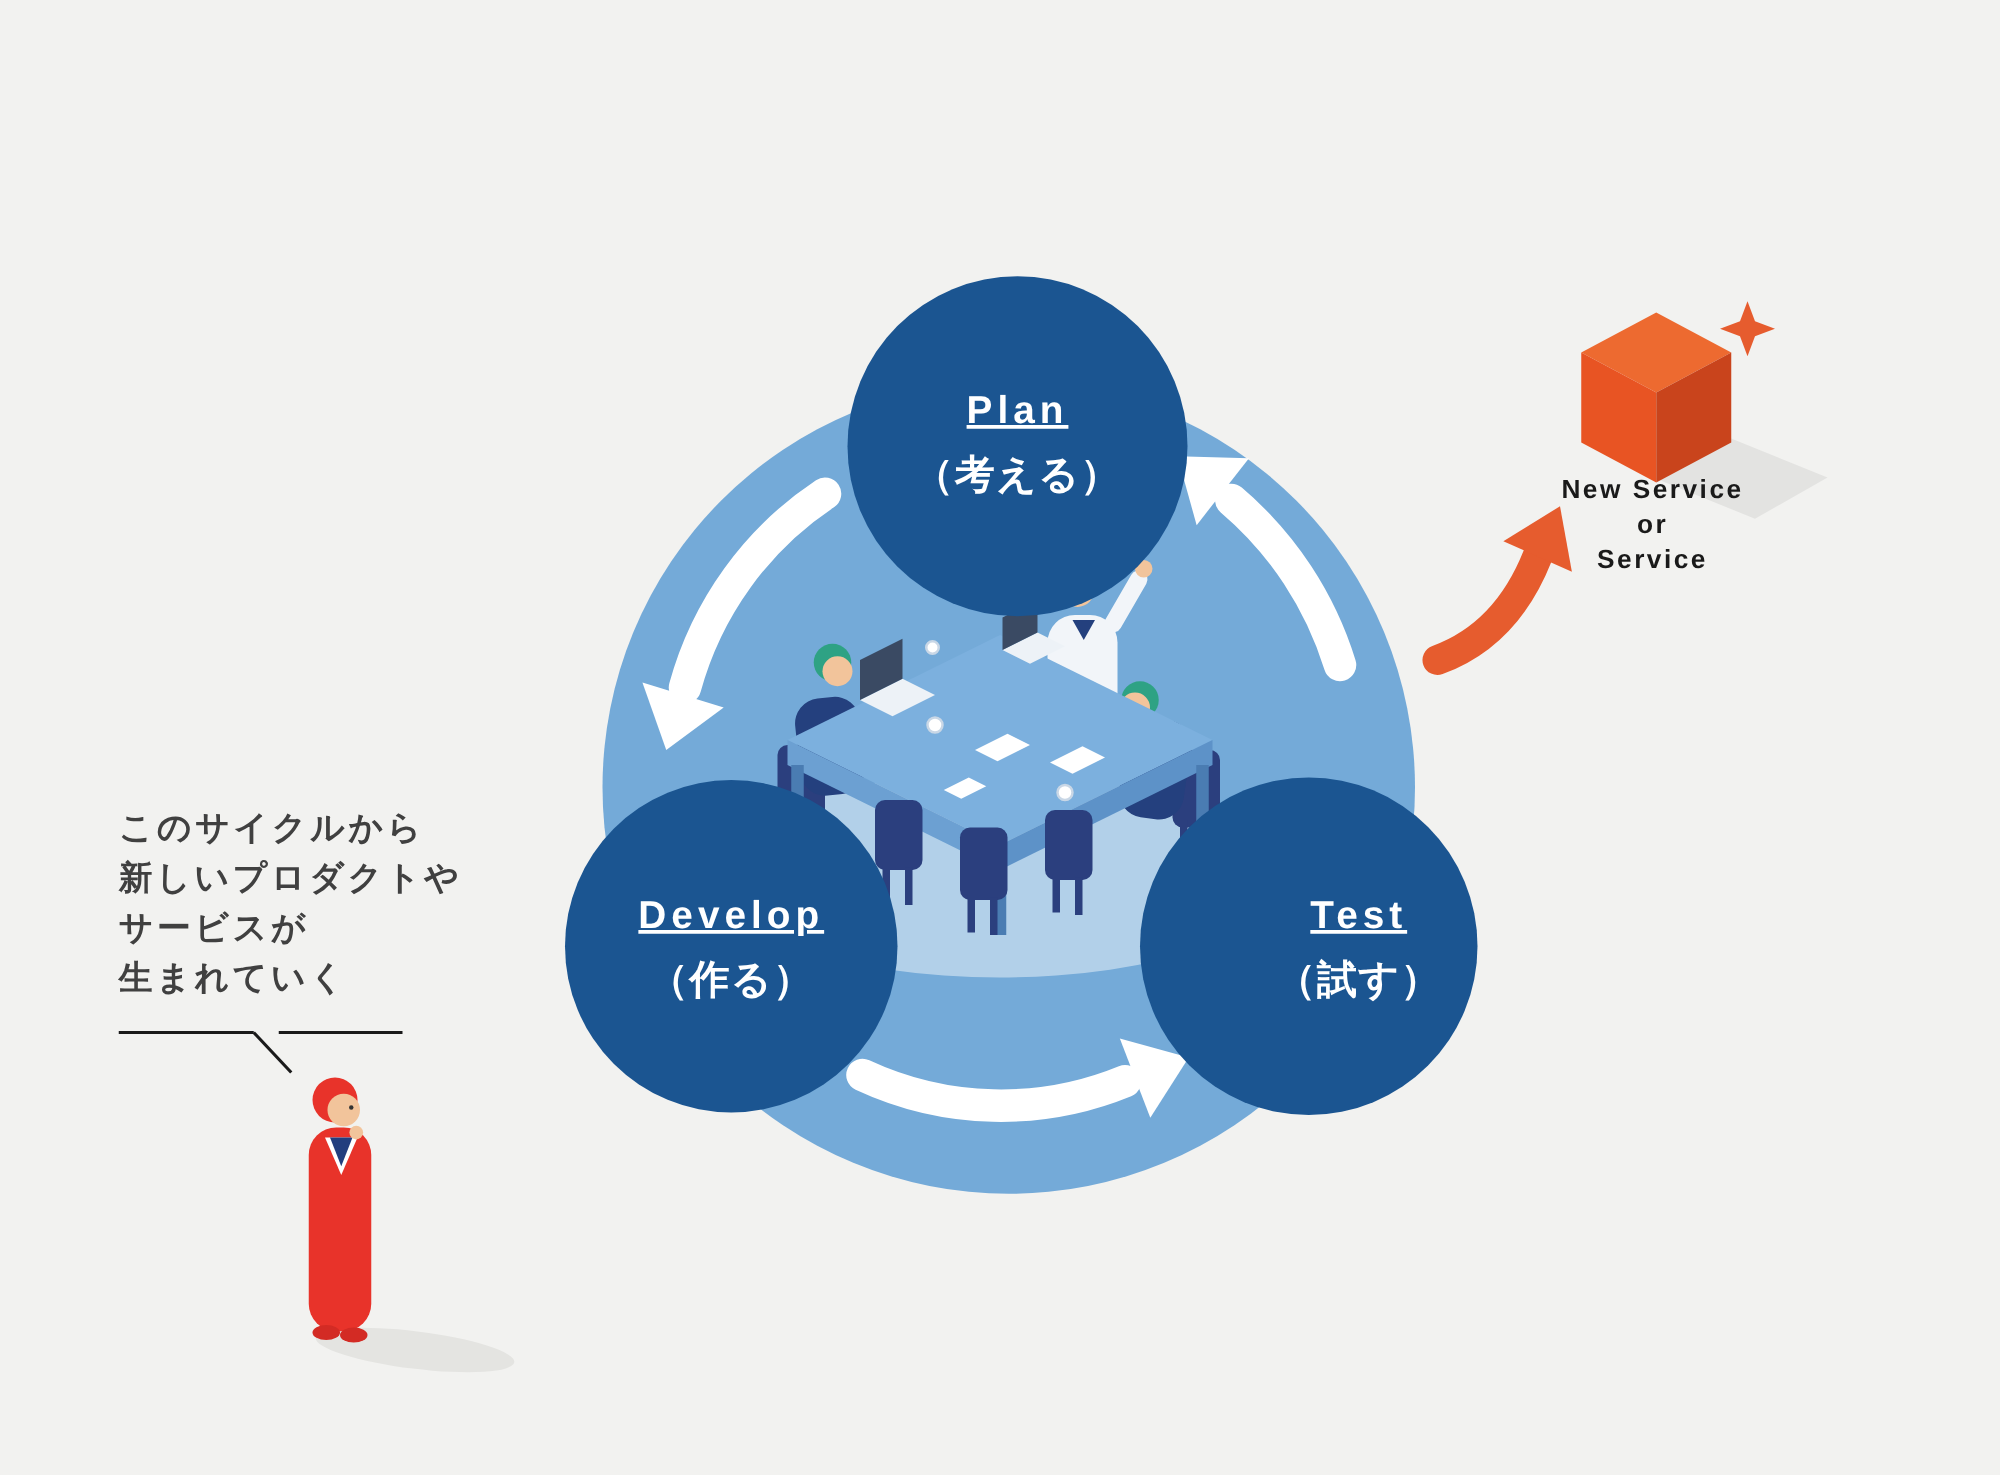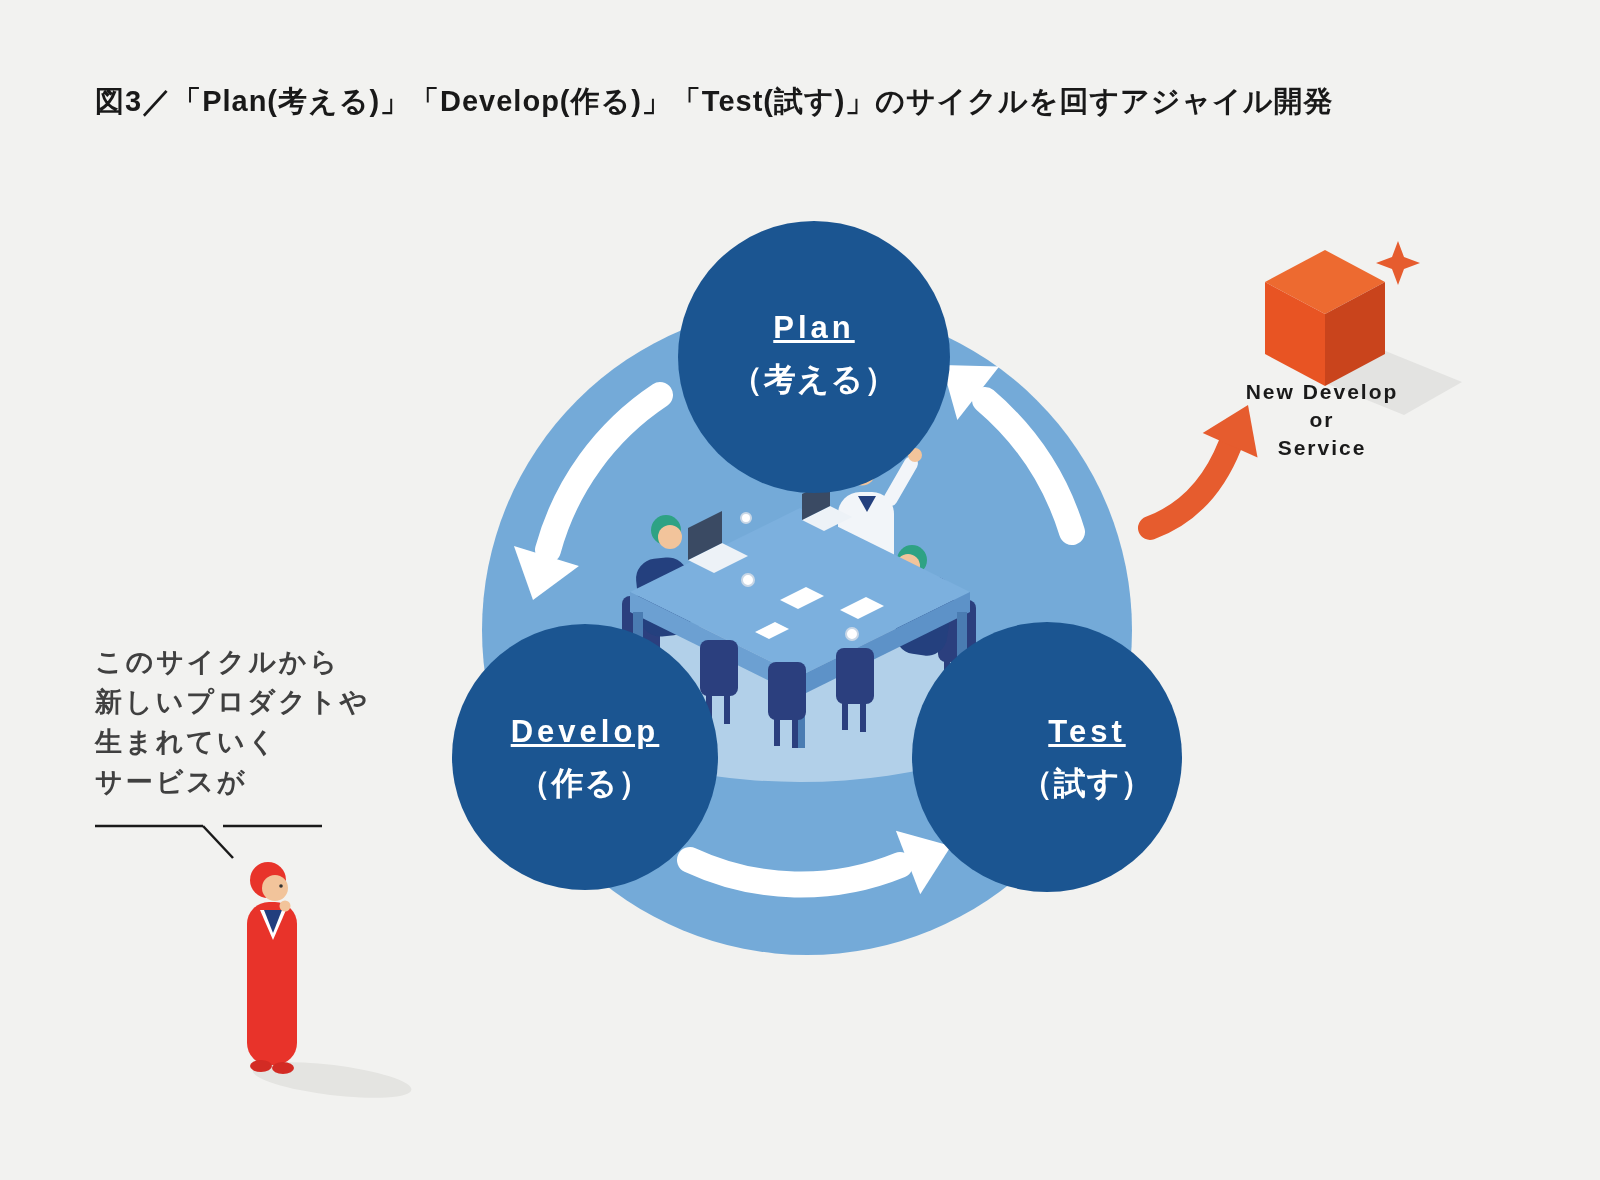--- a/index.html
+++ b/index.html
@@ -62,21 +62,20 @@
     letter-spacing: 3px;
     line-height: 40px;
     white-space: nowrap;
   }
 </style>
 </head>
 <body>
 
 <div class="stage">
 
-  <div class="figure-title">図3／「Plan(考える)」「Develop(作る)」「Test(試す)」のサイクルを回すアジャイル開発</div>
 
   <svg width="1600" height="1180" viewBox="0 0 1600 1180">
 
     <circle cx="807" cy="630" r="325" fill="#74AAD8"></circle>
 
     <g fill="#FFFFFF" stroke="none">
       <path d="M 660 395 A 272 272 0 0 0 548 550" fill="none" stroke="#FFFFFF" stroke-width="26" stroke-linecap="round"></path>
       <path d="M 0 0 L -34 -46 L 34 -46 Z" transform="translate(533,600) rotate(17)"></path>
     </g>
     <g fill="#FFFFFF" stroke="none">
@@ -201,25 +200,25 @@
   <div class="cycle-label cycle-label-develop">
     <div class="en">Develop</div>
     <div class="jp">（作る）</div>
   </div>
   <div class="cycle-label cycle-label-test">
     <div class="en">Test</div>
     <div class="jp">（試す）</div>
   </div>
 
   <div class="outcome-label">
-    <div>New Develop</div>
+    <div>New Service</div>
     <div>or</div>
     <div>Service</div>
   </div>
 
   <div class="side-note">
     <div>このサイクルから</div>
     <div>新しいプロダクトや</div>
+    <div>サービスが</div>
     <div>生まれていく</div>
-    <div>サービスが</div>
   </div>
 
 </div>
 
 </body></html>

